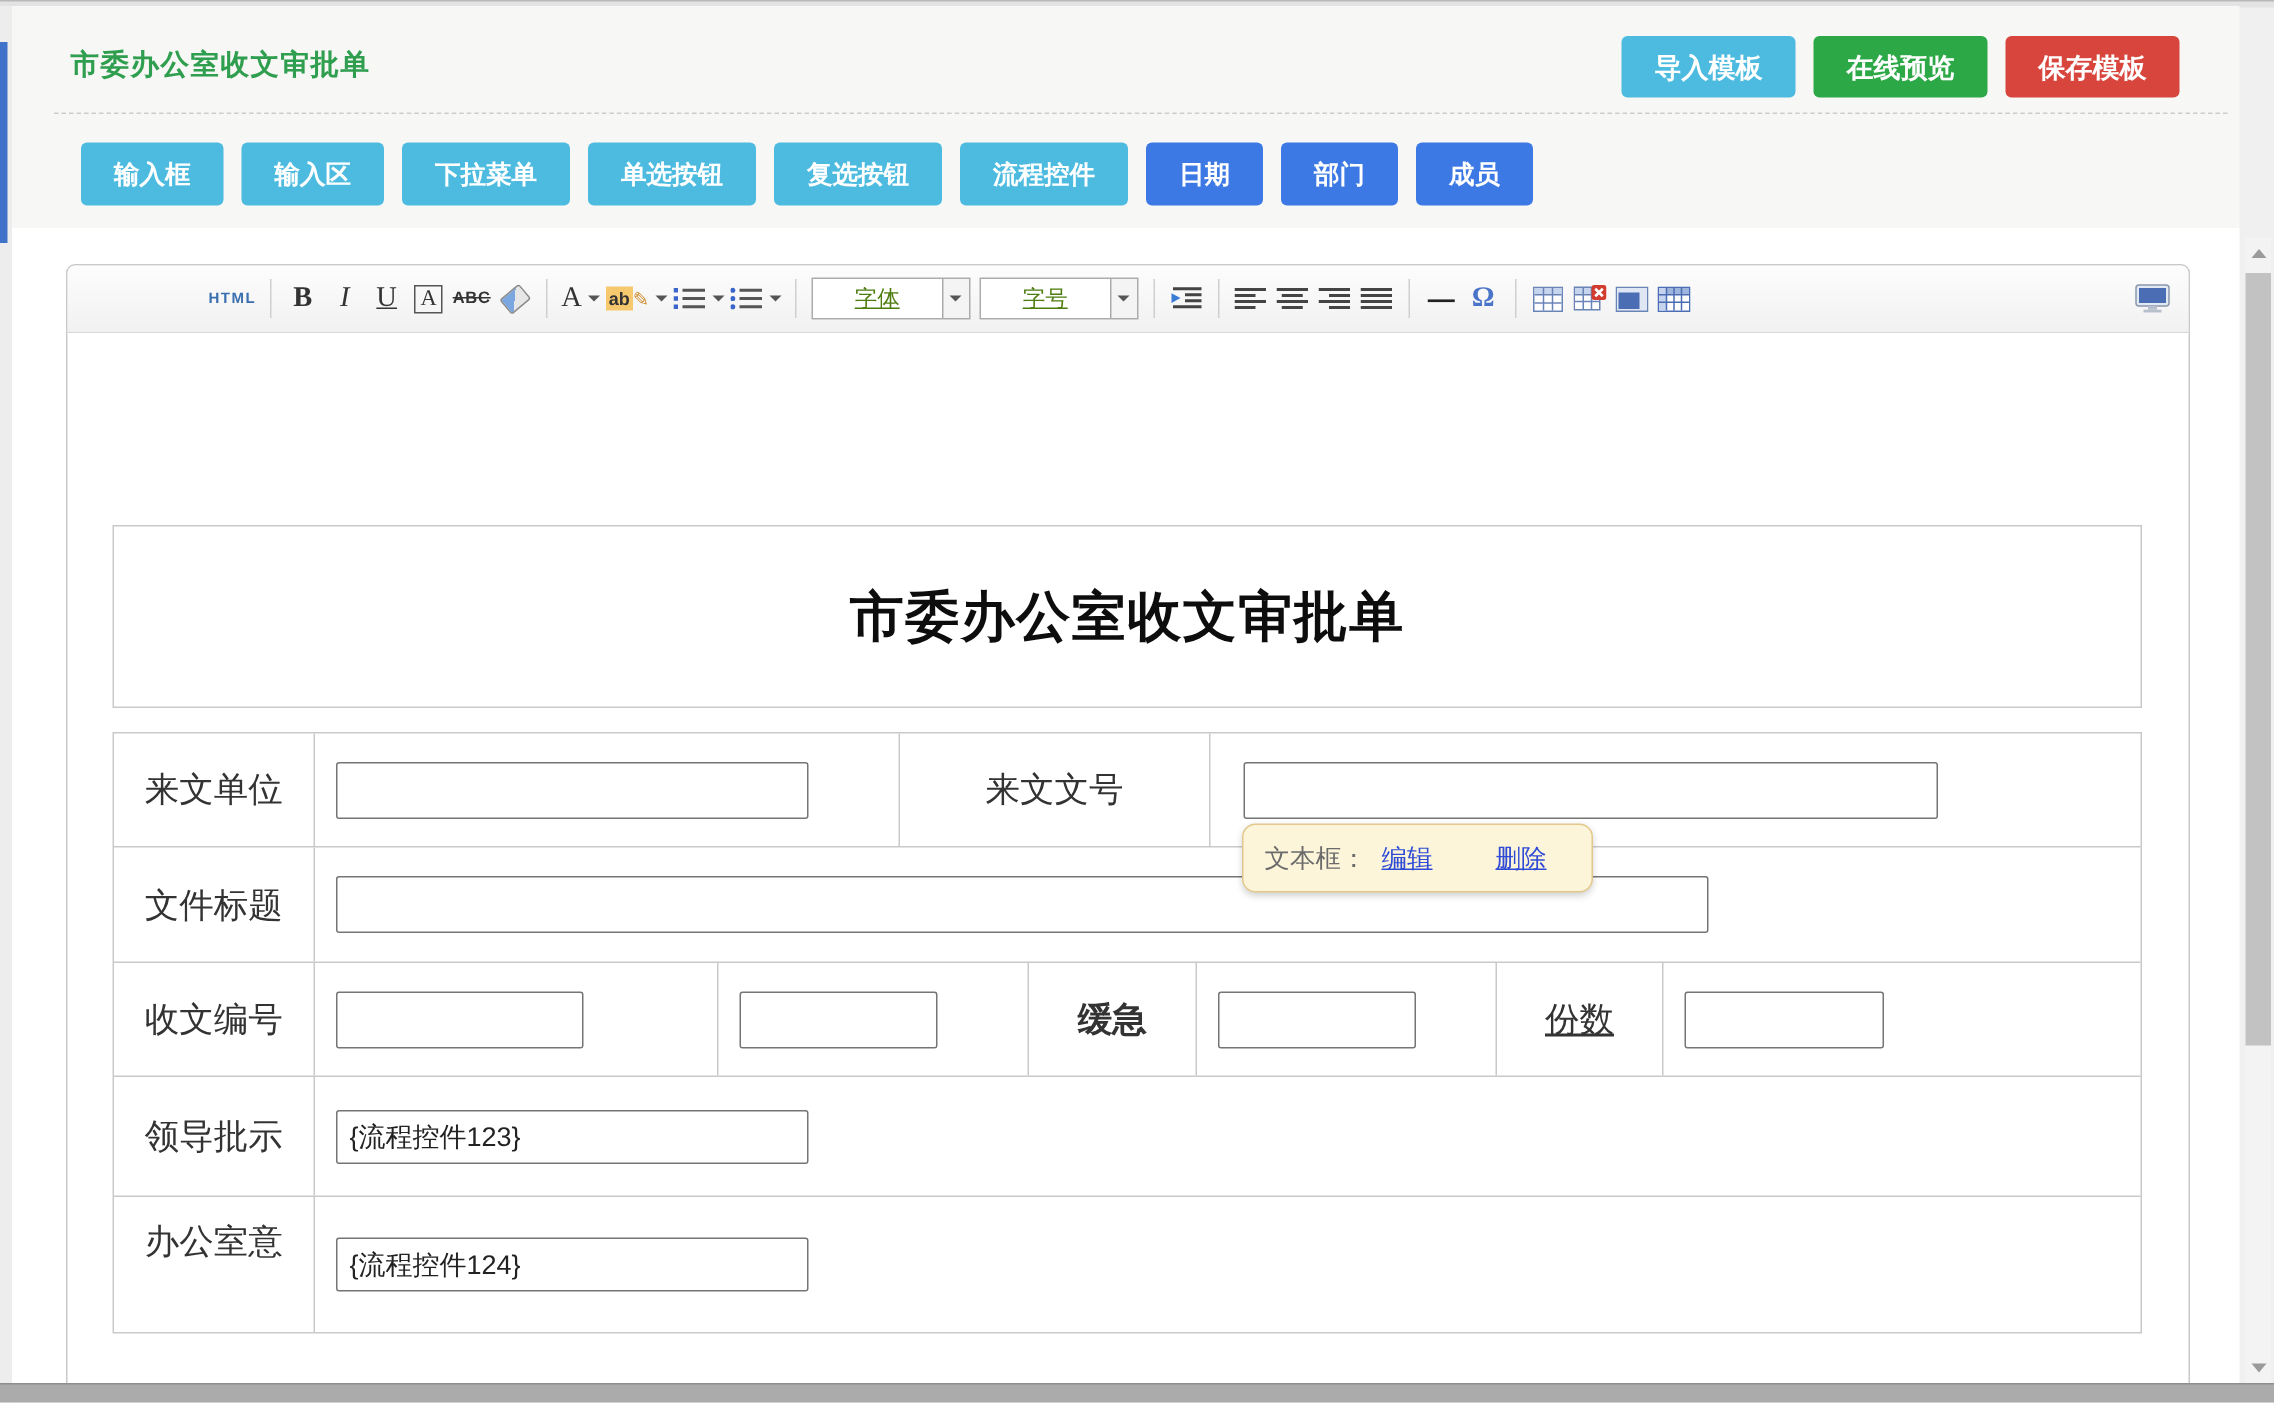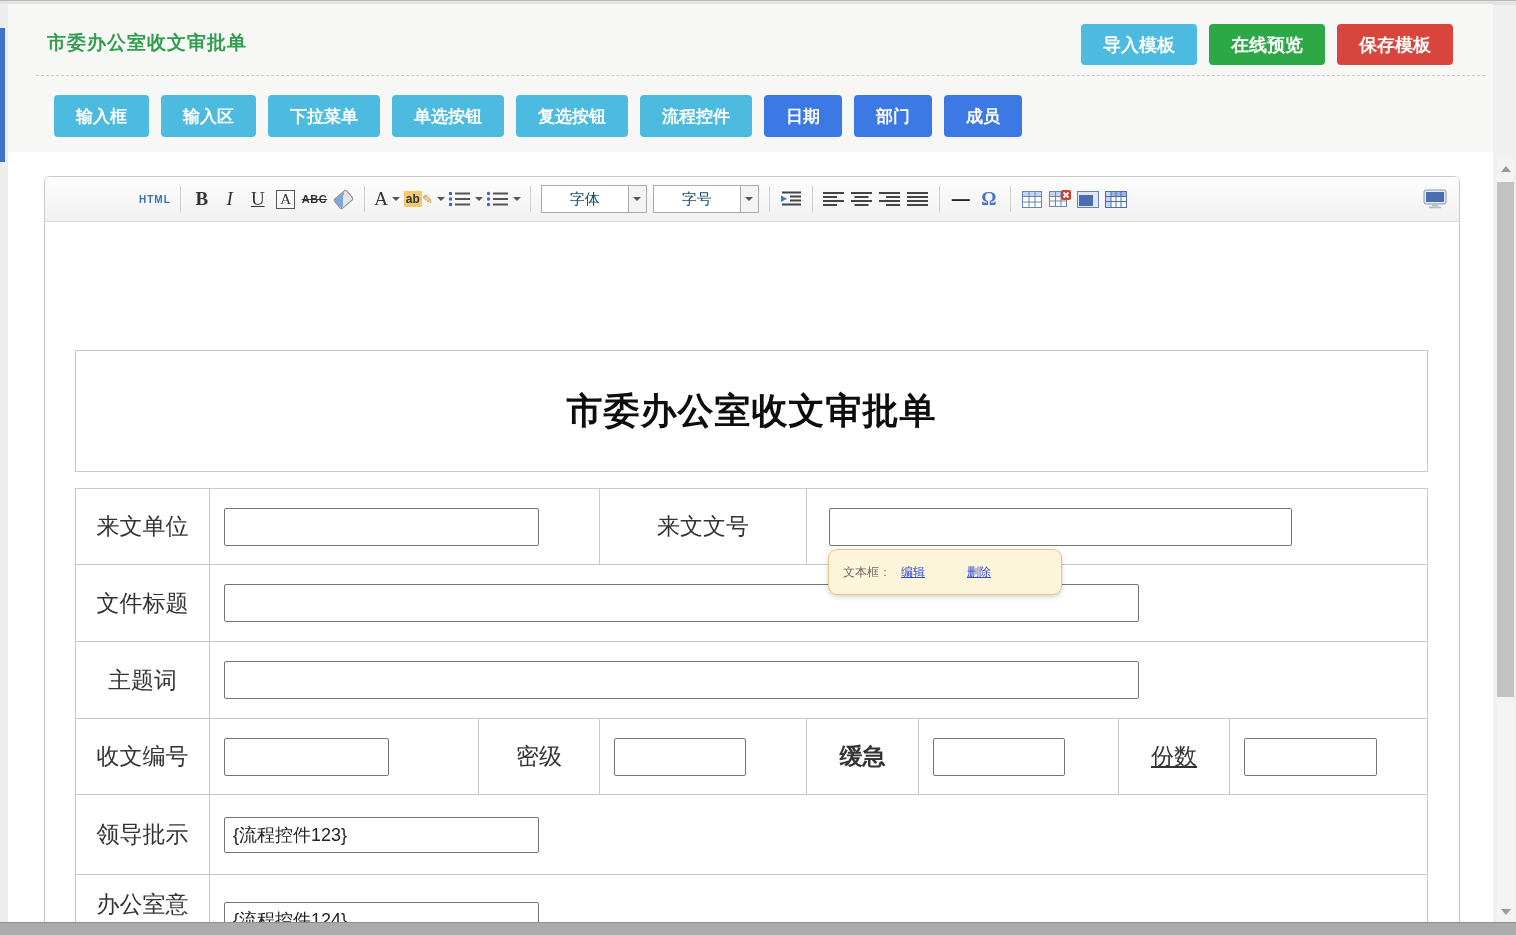--- a/index.html
+++ b/index.html
@@ -26,39 +26,39 @@
   .etoolbar{height:44px;display:flex;align-items:center;background:linear-gradient(#fdfdfd,#f1f1f1);border-bottom:1px solid #d8d8d8;border-radius:5px 5px 0 0;padding-left:92px;}
   .sep{width:1px;height:26px;background:#cfcfcf;margin:0 7px;flex:none;}
   .tbtn{display:flex;align-items:center;justify-content:center;min-width:24px;height:28px;margin:0 2px;border-radius:3px;cursor:pointer;flex:none;color:#333;}
   .html-label{font:bold 10px "Liberation Sans",sans-serif;color:#3a6fb0;letter-spacing:1px;}
   .g-serif{font-family:"Liberation Serif",serif;font-size:19px;}
   .boxed-a{border:1px solid #555;padding:0 3px;font-size:15px;line-height:17px;}
   .abc{font:bold 11px "Liberation Sans",sans-serif;text-decoration:line-through;letter-spacing:.5px;}
   .eraser{width:15px;height:11px;border:1px solid #8a8a8a;border-radius:2px;background:linear-gradient(135deg,#7aa7e0 48%,#e6e6e6 48%);transform:rotate(-40deg);}
   .chev{width:0;height:0;border-left:4px solid transparent;border-right:4px solid transparent;border-top:4px solid #555;margin-left:4px;}
   .combo{display:flex;align-items:stretch;height:26px;border:1px solid #ababab;background:#fff;margin:0 3px;flex:none;cursor:pointer;}
-  .combo .txt{width:86px;display:flex;align-items:center;justify-content:center;font:15px "Liberation Serif",serif;color:#0c4a6e;}
+  .combo .txt{width:86px;display:flex;align-items:center;justify-content:center;font:15px "Liberation Serif",serif;color:#4d7c0f;text-decoration:underline;}
   .combo .arrow{width:17px;border-left:1px solid #ababab;background:#f4f4f4;display:flex;align-items:center;justify-content:center;}
   .hrdash{font:bold 18px "Liberation Sans",sans-serif;color:#222;}
   .omega{font:bold 19px "Liberation Serif",serif;color:#4a74c8;}
   .fullscreen-slot{margin-left:auto;margin-right:12px;}
   
   .doc-title-box{position:absolute;left:30px;top:173px;width:1351px;height:120px;border:1px solid #c9c9c9;display:flex;align-items:center;justify-content:center;background:#fff;}
   .doc-title{font:bold 36px "Liberation Sans",sans-serif;color:#0d0d0d;letter-spacing:1px;}
   .form-table{position:absolute;left:30px;top:311px;width:1351px;border:1px solid #c9c9c9;background:#fff;}
   .frow{display:flex;border-top:1px solid #c9c9c9;}
   .frow:first-child{border-top:none;}
   .fcell{box-sizing:border-box;border-left:1px solid #c9c9c9;display:flex;align-items:center;}
   .fcell:first-child{border-left:none;}
   .lab{justify-content:center;font-size:23px;color:#333;}
   .icell{padding-left:14px;}
   input.fin{box-sizing:border-box;height:38px;border:1px solid #757575;border-radius:2px;background:#fff;font-size:18px;color:#222;padding:0 8px;}
   .lab-top{align-items:flex-start;padding-top:14px;}
   
-  .tooltip{position:absolute;left:828px;top:549px;width:218px;height:44px;background:#fdf5da;border:1px solid #e3c88c;border-radius:9px;box-shadow:0 2px 5px rgba(0,0,0,.18);display:flex;align-items:center;padding-left:14px;z-index:30;font-family:"Liberation Serif",serif;font-size:12px;}
+  .tooltip{position:absolute;left:828px;top:549px;width:218px;height:44px;background:#fdf5da;border:1px solid #e3c88c;border-radius:9px;box-shadow:0 2px 5px rgba(0,0,0,.18);display:flex;align-items:center;padding-left:14px;z-index:30;font-family:"Liberation Serif",serif;font-size:17px;}
   .tooltip .tlabel{color:#6b6b6b;}
   .tooltip a{color:#2f4bd6;text-decoration:underline;margin-left:10px;cursor:pointer;}
   .tooltip a.del{margin-left:42px;}
   
   .scrollbar{position:absolute;left:1497px;top:158px;width:17px;height:764px;background:#f3f3f3;}
   .sb-arrow{position:absolute;left:0;width:17px;height:17px;display:flex;align-items:center;justify-content:center;cursor:pointer;}
   .tri-up{width:0;height:0;border-left:5px solid transparent;border-right:5px solid transparent;border-bottom:6px solid #9a9a9a;}
   .tri-down{width:0;height:0;border-left:5px solid transparent;border-right:5px solid transparent;border-top:6px solid #9a9a9a;}
   .sb-thumb{position:absolute;left:0;top:24px;width:17px;height:515px;background:#c2c2c2;cursor:pointer;}
   .bottom-bar{position:absolute;left:0;top:922px;width:1516px;height:13px;background:#ababab;border-top:1px solid #8e8e8e;}
@@ -297,33 +297,26 @@
           </div>
         </div>
 
         <div class="frow" style="height:76px;">
           <div class="fcell lab" style="width:133px;">文件标题</div>
           <div class="fcell icell" style="width:1216px;">
             <input class="fin" style="width: 915px;" value="">
           </div>
         </div>
 
-        <div class="frow" style="height:76px;">
-          <div class="fcell lab" style="width:133px;">主题词</div>
-          <div class="fcell icell" style="width:1216px;">
-            <input class="fin" style="width: 915px;" value="">
-          </div>
-        </div>
 
         <div class="frow" style="height:75px;">
           <div class="fcell lab" style="width:133px;">收文编号</div>
           <div class="fcell icell" style="width:269px;">
             <input class="fin" style="width: 165px;" value="">
           </div>
-          <div class="fcell lab" style="width:121px;">密级</div>
           <div class="fcell icell" style="width:207px;">
             <input class="fin" style="width: 132px;" value="">
           </div>
           <div class="fcell lab" style="width:112px;font-weight:bold;">缓急</div>
           <div class="fcell icell" style="width:200px;">
             <input class="fin" style="width: 132px;" value="">
           </div>
           <div class="fcell lab" style="width:111px;text-decoration:underline;">份数</div>
           <div class="fcell icell" style="width:196px;">
             <input class="fin" style="width: 133px;" value="">

